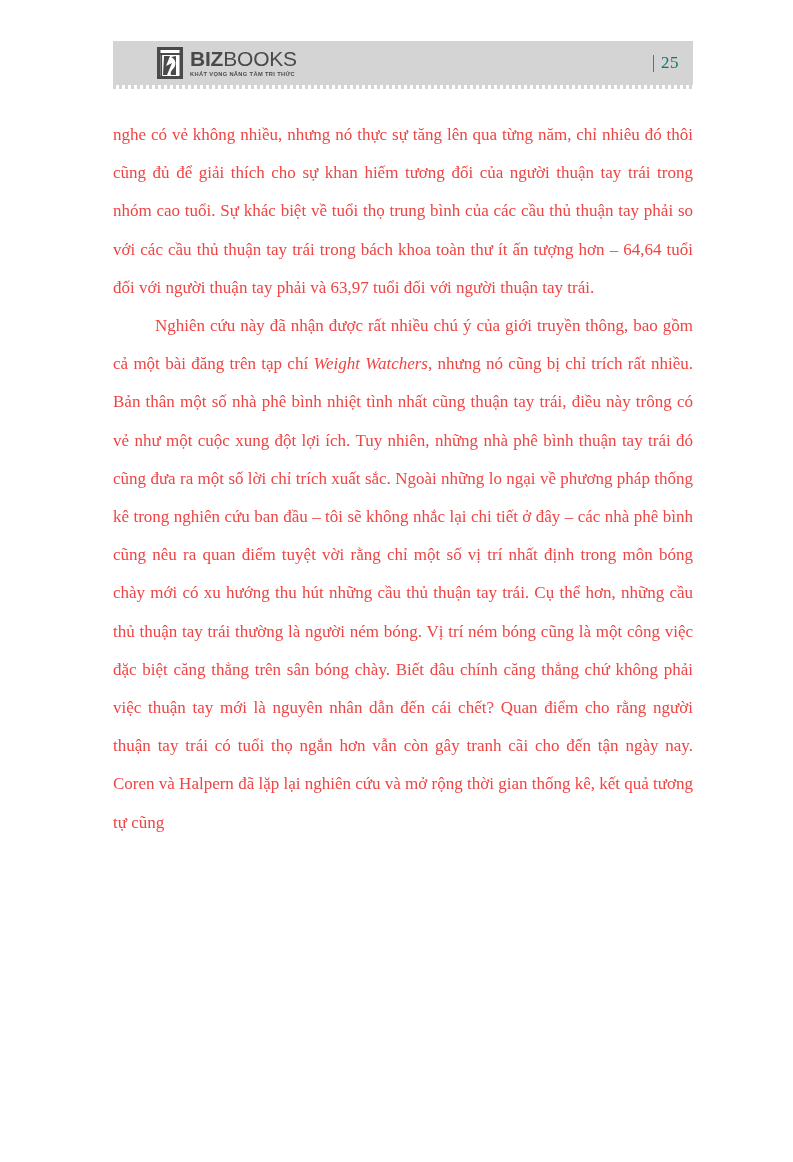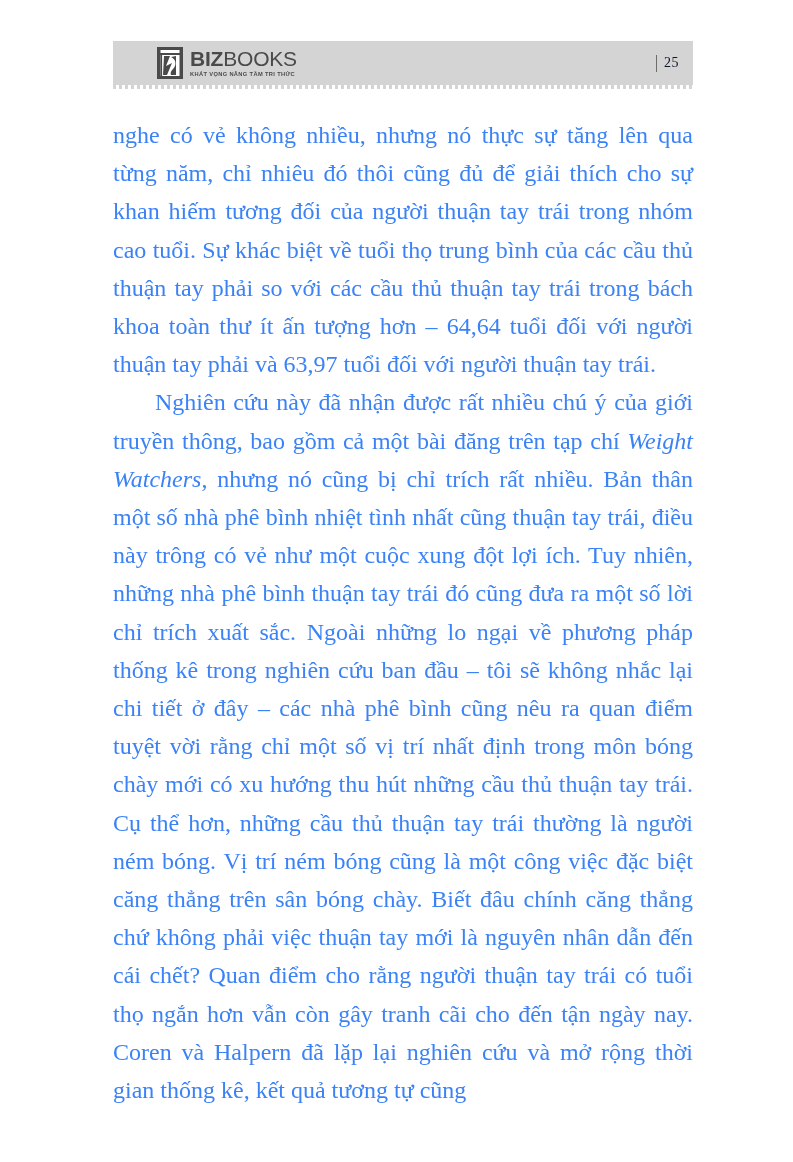--- a/index.html
+++ b/index.html
@@ -90,23 +90,23 @@
     transform: scaleX(1.02);
     transform-origin: left center;
   }
 
   .header-spacer { flex: 1 1 auto; }
 
   .folio {
     display: flex;
     align-items: center;
     gap: 7px;
-    color: #0f172a;
+    color: #0f766e;
     font-family: "Liberation Serif", "DejaVu Serif", serif;
-    font-size: 14px;
+    font-size: 17px;
   }
   .folio-rule {
     display: inline-block;
     width: 1px;
     height: 17px;
     background: #6d6d6d;
   }
   .folio-number {
     letter-spacing: 0.5px;
   }
@@ -115,23 +115,23 @@
   .page-body {
     position: absolute;
     left: 113px;
     top: 116px;
     width: 580px;
   }
   .para {
     margin: 0;
     text-align: justify;
     text-justify: inter-word;
-    font-size: 24px;
+    font-size: 17px;
     line-height: 38.2px;
-    color: #3b82f6;
+    color: #ef4444;
     hyphens: none;
   }
   .para.indent {
     text-indent: 42px;
   }
   .para em {
     font-style: italic;
     margin-top: 33px;
   }
 </style>

